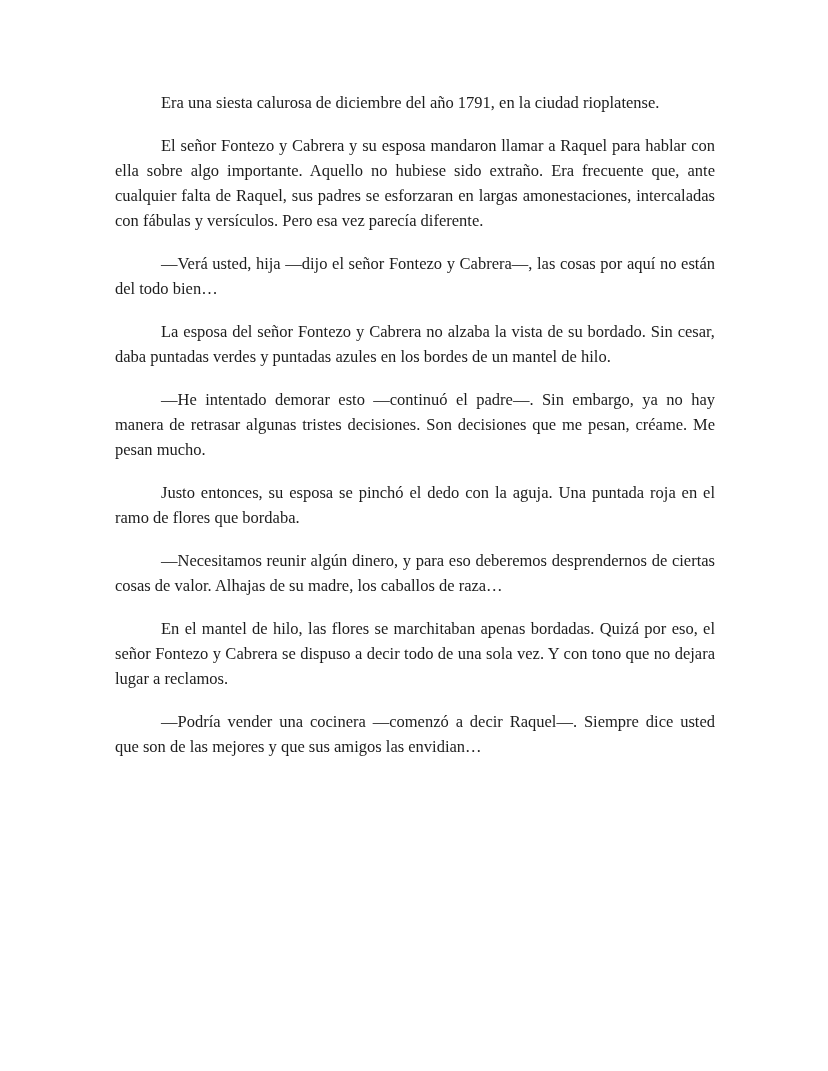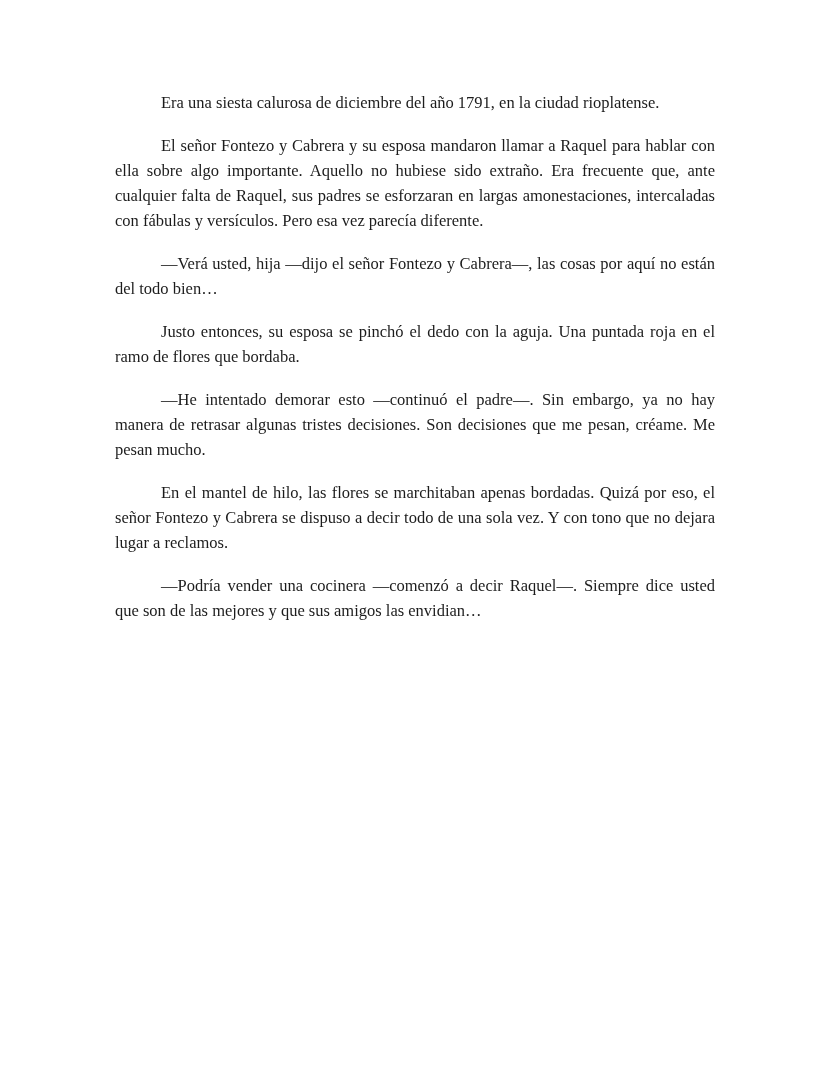--- a/index.html
+++ b/index.html
@@ -35,18 +35,20 @@
   }
 </style>
 </head>
 <body>
 
 <div class="page">
   <div class="text-block">
     <p class="para">Era una siesta calurosa de diciembre del año 1791, en la ciudad rioplatense.</p>
     <p class="para">El señor Fontezo y Cabrera y su esposa mandaron llamar a Raquel para hablar con ella sobre algo importante. Aquello no hubiese sido extraño. Era frecuente que, ante cualquier falta de Raquel, sus padres se esforzaran en largas amonestaciones, intercaladas con fábulas y versículos. Pero esa vez parecía diferente.</p>
     <p class="para">—Verá usted, hija —dijo el señor Fontezo y Cabrera—, las cosas por aquí no están del todo bien…</p>
+    <p class="para">La esposa del señor Fontezo y Cabrera no alzaba la vista de su bordado. Sin cesar, daba puntadas verdes y puntadas azules en los bordes de un mantel de hilo.</p>
+    <p class="para">—He intentado demorar esto —continuó el padre—. Sin embargo, ya no hay manera de retrasar algunas tristes decisiones. Son decisiones que me pesan, créame. Me pesan mucho.</p>
     <p class="para">Justo entonces, su esposa se pinchó el dedo con la aguja. Una puntada roja en el ramo de flores que bordaba.</p>
-    <p class="para">—He intentado demorar esto —continuó el padre—. Sin embargo, ya no hay manera de retrasar algunas tristes decisiones. Son decisiones que me pesan, créame. Me pesan mucho.</p>
+    <p class="para">—Necesitamos reunir algún dinero, y para eso deberemos desprendernos de ciertas cosas de valor. Alhajas de su madre, los caballos de raza…</p>
     <p class="para">En el mantel de hilo, las flores se marchitaban apenas bordadas. Quizá por eso, el señor Fontezo y Cabrera se dispuso a decir todo de una sola vez. Y con tono que no dejara lugar a reclamos.</p>
     <p class="para">—Podría vender una cocinera —comenzó a decir Raquel—. Siempre dice usted que son de las mejores y que sus amigos las envidian…</p>
   </div>
 </div>
 
 </body></html>

